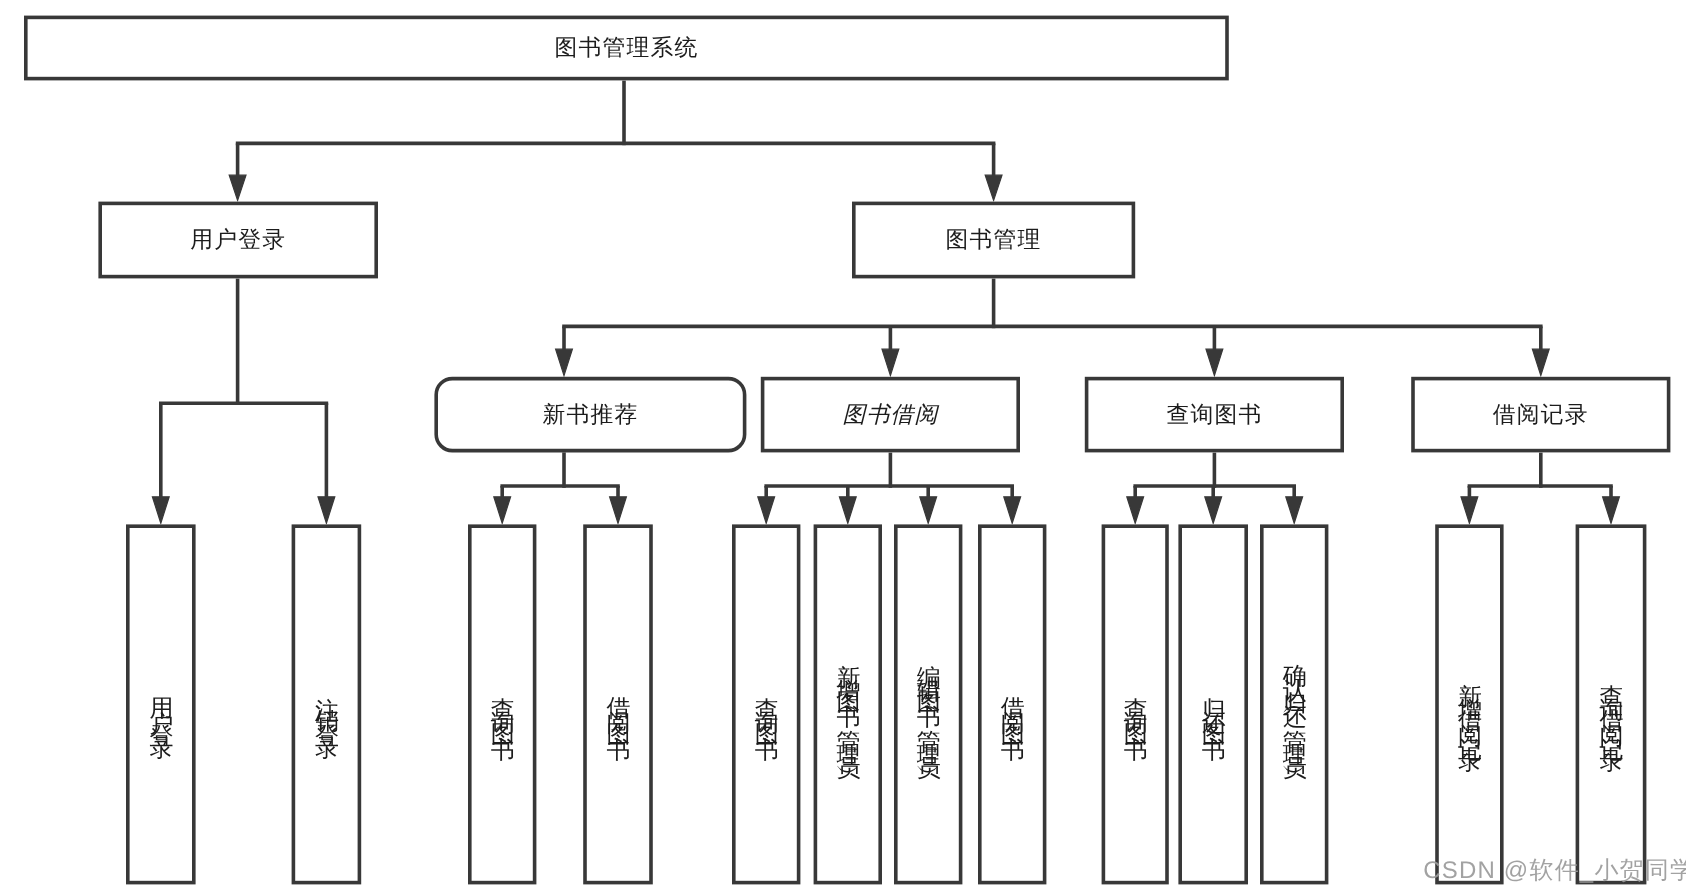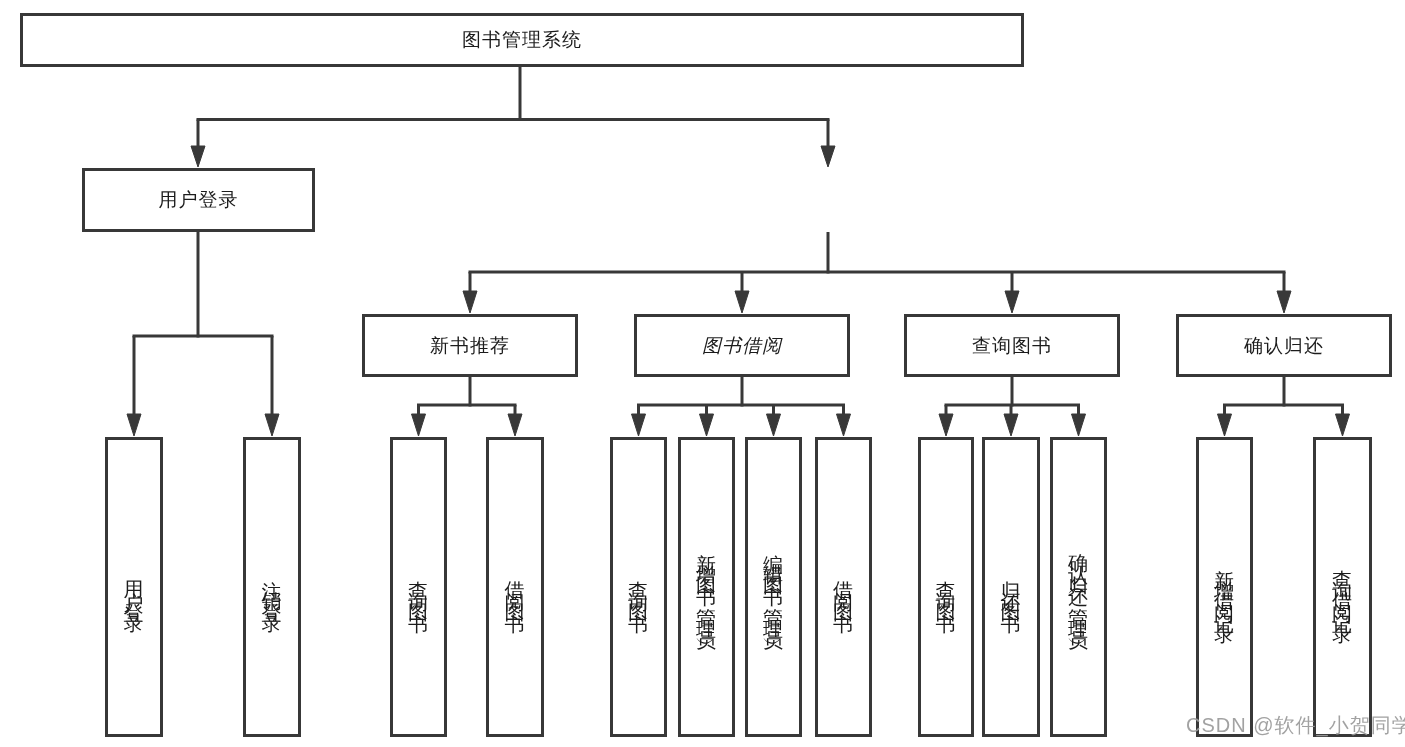--- a/index.html
+++ b/index.html
@@ -133,32 +133,35 @@
     <polygon points="1335.5,414 1349.5,414 1342.5,436"></polygon>
   </svg>
 
   <div class="box" style="left:20px; top:13px; width:1004px; height:54px;">
     <span>图书管理系统</span>
   </div>
 
   <div class="box" style="left:82px; top:168px; width:233px; height:64px;">
     <span>用户登录</span>
   </div>
-
-  <div class="box" style="left:362px; top:314px; width:216px; height:63px;">
+  <div class="box" style="left:710px; top:168px; width:236px; height:64px;">
+    <span>图书管理</span>
+  </div>
+
+  <div class="box" style="left:362px; top:314px; width:260px; height:63px;border-radius:15px;">
     <span>新书推荐</span>
   </div>
   <div class="box" style="left:634px; top:314px; width:216px; height:63px;font-style:italic;">
     <span>图书借阅</span>
   </div>
   <div class="box" style="left:904px; top:314px; width:216px; height:63px;">
     <span>查询图书</span>
   </div>
   <div class="box" style="left:1176px; top:314px; width:216px; height:63px;">
-    <span>确认归还</span>
+    <span>借阅记录</span>
   </div>
 
   <div class="box leaf" style="left:105px; top:437px; width:58px; height:300px;">
     <span>用户登录</span>
   </div>
   <div class="box leaf" style="left:243px; top:437px; width:58px; height:300px;">
     <span>注销登录</span>
   </div>
 
   <div class="box leaf" style="left:390px; top:437px; width:57px; height:300px;">

